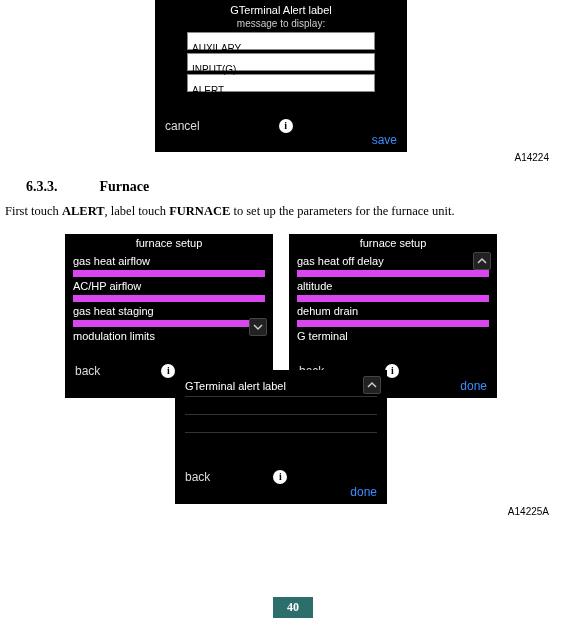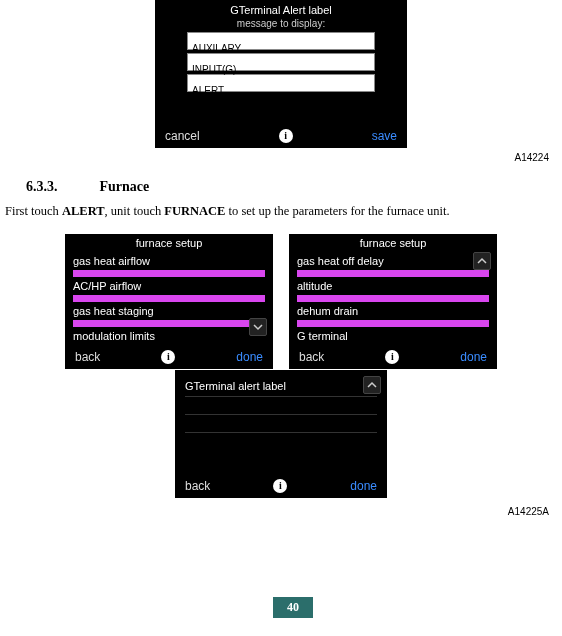--- a/index.html
+++ b/index.html
@@ -38,21 +38,21 @@
     }
     .footer-bar {
       display: flex;
       align-items: center;
       justify-content: space-between;
       padding: 5px 10px;
       background: #000;
       font-size: 12px;
     }
     .footer-left { color: #ddd; }
-    .footer-right { color: #3a8cff; }
+    .footer-right { color: #3a8cff; margin-top: 29px; }
     .info-icon {
       width: 14px;
       height: 14px;
       border-radius: 50%;
       background: #fff;
       color: #000;
       text-align: center;
       line-height: 14px;
       font-size: 10px;
       font-weight: bold;
@@ -175,21 +175,21 @@
 </div>
 
 <div class="figure-label">A14224</div>
 
 <div class="section-heading">
   <span class="section-num">6.3.3.</span>
   <span>Furnace</span>
 </div>
 
 <div class="body-text">
-  <span>First touch </span><span class="bold">ALERT</span><span>, unit touch </span><span class="bold">FURNACE</span><span> to set up the parameters for the furnace unit.</span>
+  <span>First touch </span><span class="bold">ALERT</span><span>, label touch </span><span class="bold">FURNACE</span><span> to set up the parameters for the furnace unit.</span>
 </div>
 
 <div class="double-wrap">
   <div class="device-screen small-screen rel-wrap">
     <div class="menu-title">furnace setup</div>
     <div class="menu-list">
       <div class="menu-item">
           <span>gas heat airflow</span>
         </div>
       <div class="menu-item">

